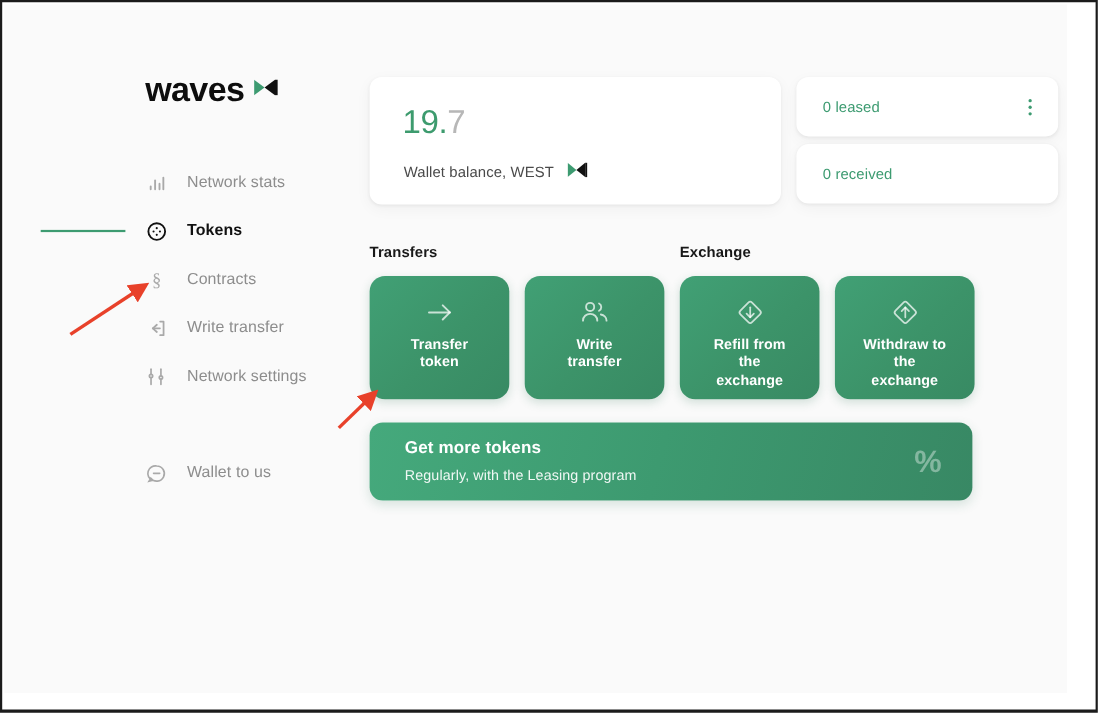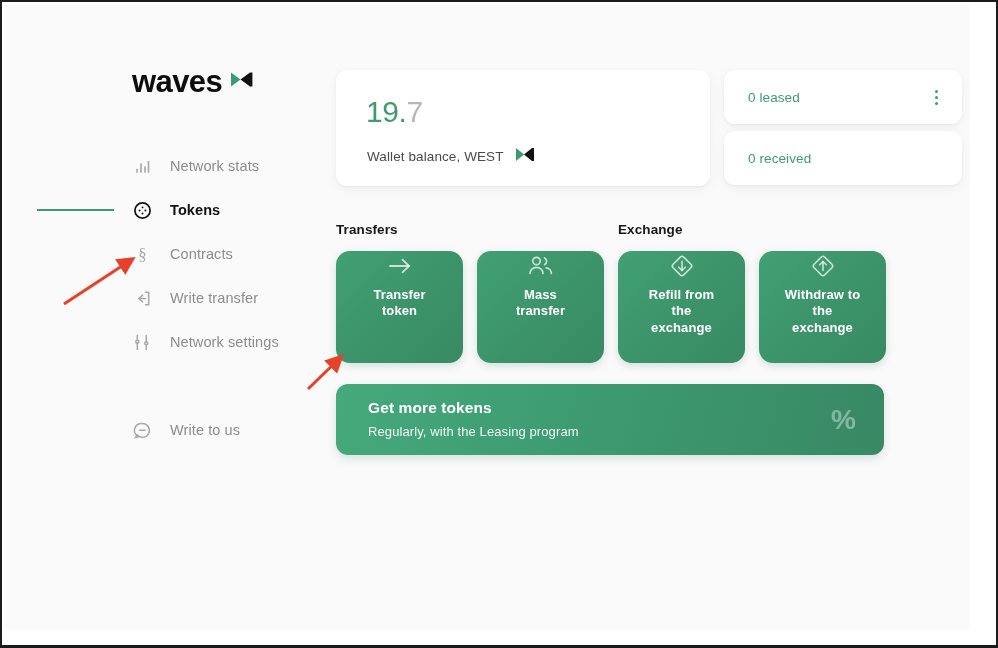--- a/index.html
+++ b/index.html
@@ -174,20 +174,21 @@
     width: 127px;
     height: 112px;
     border-radius: 14px;
     background: linear-gradient(135deg, #41a075 0%, #3c9369 55%, #388a63 100%);
     box-shadow: 0 3px 9px rgba(40,110,80,0.18);
     cursor: pointer;
     display: flex;
     flex-direction: column;
     align-items: center;
     justify-content: flex-start;
+    padding-top: 18px;
     box-sizing: border-box;
   }
   #tile-transfer-token { left: 2px; }
   #tile-mass-transfer  { left: 143px; }
   #tile-refill         { left: 284px; }
   #tile-withdraw       { left: 425px; }
 
   .tile-icon {
     height: 30px;
     display: flex;
@@ -327,21 +328,21 @@
 
         <div class="nav-spacer"></div>
 
         <div class="nav-item">
           <span class="nav-icon">
             <svg width="19" height="19" viewBox="0 0 19 19" fill="none" stroke="currentColor" stroke-width="1.5" stroke-linecap="round">
               <path d="M9.5 2.6a6.9 6.9 0 1 1-5.4 11.2l-1.6 2.6 3-0.7A6.9 6.9 0 0 1 9.5 2.6z"></path>
               <line x1="6.6" y1="9.3" x2="12.2" y2="9.3"></line>
             </svg>
           </span>
-          <span class="nav-label">Write to us</span>
+          <span class="nav-label">Wallet to us</span>
         </div>
 
       </div>
     </div>
 
     <div id="main">
 
       <div id="balance-card" class="card">
         <div class="balance-amount">
           <span class="bal-int">19.</span><span class="bal-dec">7</span>
@@ -387,21 +388,21 @@
 
       <div id="tile-mass-transfer" class="tile">
         <span class="tile-icon">
           <svg width="30" height="24" viewBox="0 0 30 24" fill="none" stroke="currentColor" stroke-width="1.7" stroke-linecap="round">
             <circle cx="10.5" cy="7" r="3.7"></circle>
             <path d="M4 19.5c0-3.6 2.9-6.2 6.5-6.2s6.5 2.6 6.5 6.2"></path>
             <path d="M18.6 3.9a3.7 3.7 0 0 1 0 6.6"></path>
             <path d="M20.2 13.9c3 .5 5.2 2.9 5.2 5.6"></path>
           </svg>
         </span>
-        <span class="tile-label">Mass
+        <span class="tile-label">Write
 transfer</span>
       </div>
 
       <div id="tile-refill" class="tile">
         <span class="tile-icon">
           <svg width="28" height="28" viewBox="0 0 28 28" fill="none" stroke="currentColor" stroke-width="1.6" stroke-linecap="round" stroke-linejoin="round">
             <rect x="6.5" y="6.5" width="15" height="15" rx="2.4" transform="rotate(45 14 14)"></rect>
             <line x1="14" y1="9.4" x2="14" y2="18.4"></line>
             <polyline points="10.7,15.2 14,18.5 17.3,15.2"></polyline>
           </svg>

